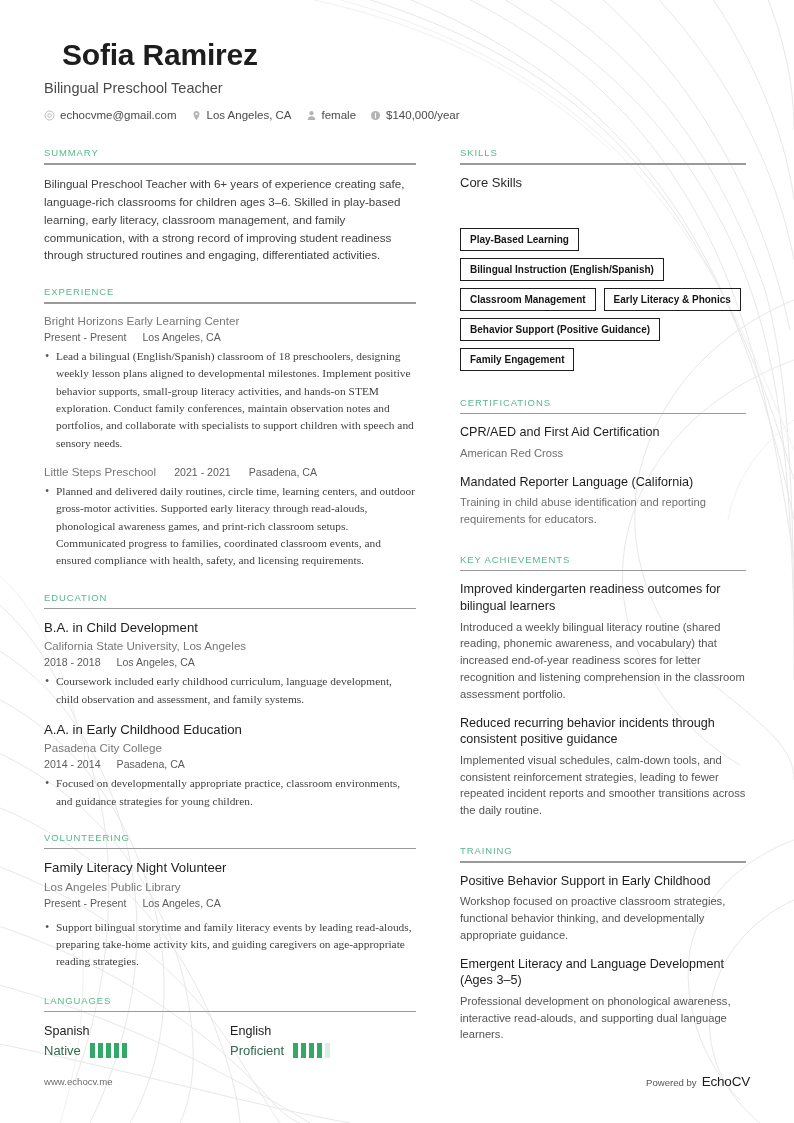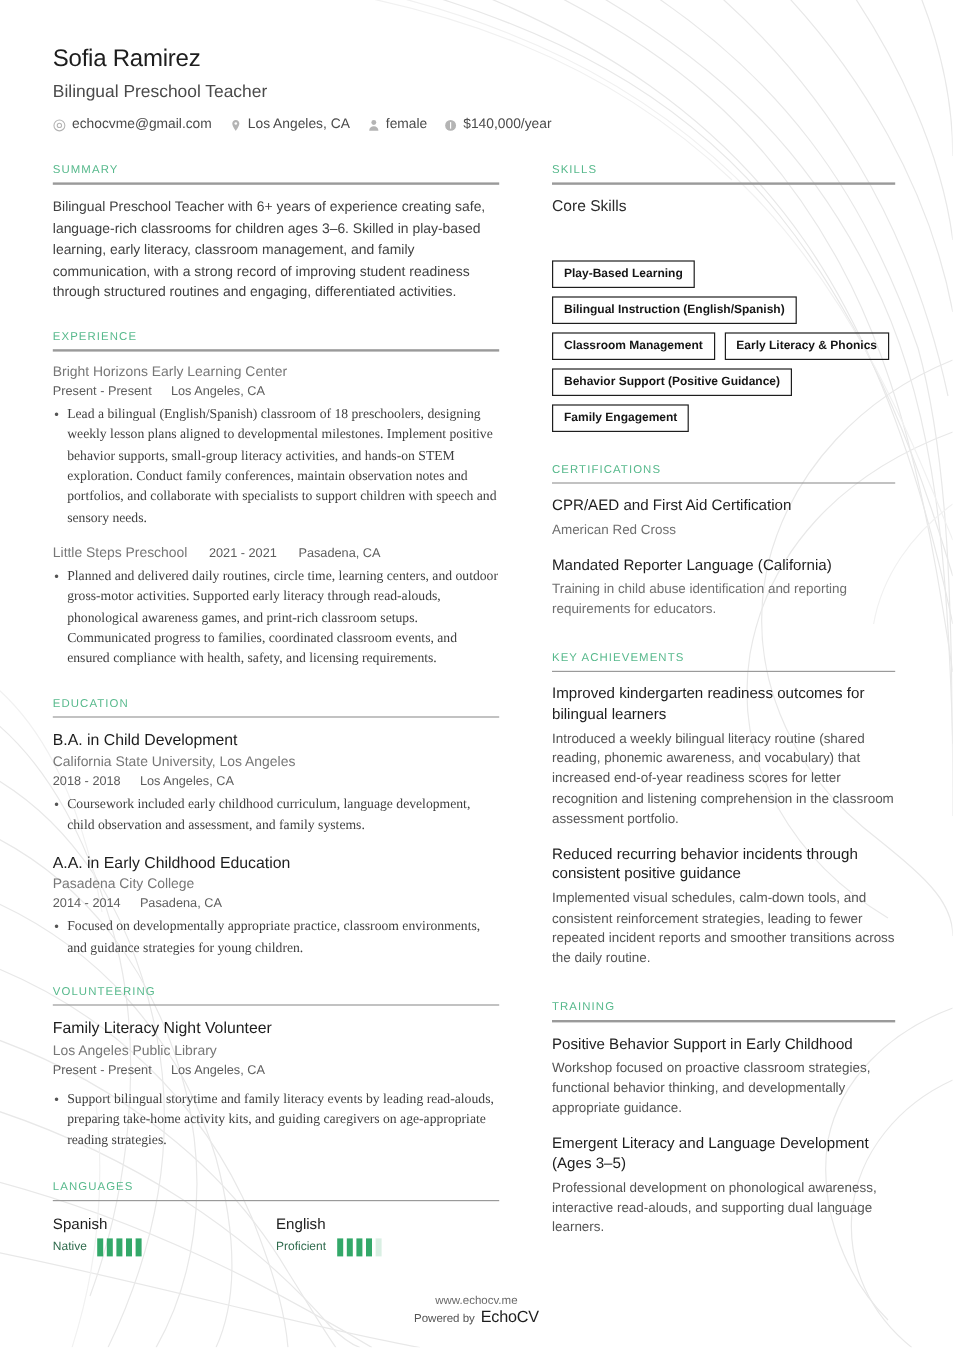--- a/index.html
+++ b/index.html
@@ -24,25 +24,26 @@
   }
   .content {
     position: relative;
     z-index: 2;
     padding: 38px 44px 0 44px;
     height: 1123px;
   }
 
   
   .hdr-name {
-    font-size: 20px;
-    font-weight: 400;
+    font-size: 30px;
+    font-weight: 700;
     color: #1d1d1d;
     letter-spacing: -0.2px;
     line-height: 1.1;
+    margin-left: 18px;
   }
   .hdr-title {
     font-size: 14.5px;
     color: #4a4a4a;
     margin-top: 9px;
     font-weight: 400;
   }
   .hdr-contacts {
     display: flex;
     align-items: center;
@@ -200,41 +201,40 @@
     font-size: 12.6px;
     color: #1d1d1d;
     margin-bottom: 5px;
   }
   .lang-row {
     display: flex;
     align-items: center;
     gap: 9px;
   }
   .lang-level {
-    font-size: 10px;
+    font-size: 13px;
     color: #2f6b4d;
     text-align: right;
   }
   .bars { display: flex; gap: 3px; }
   .bar {
     width: 5px; height: 15px;
     background: #d9efe3;
   }
   .bar.on { background: #33a869; }
 
   
   .footer {
     position: absolute;
     left: 44px; right: 44px;
-    bottom: 18px;
+    bottom: 34px;
     display: flex;
     align-items: center;
     justify-content: space-between;
     z-index: 3;
-    flex-direction: column;
   }
   .footer-url {
     font-size: 9.6px;
     color: #6a6a6a;
   }
   .footer-right {
     display: flex;
     align-items: baseline;
     gap: 5px;
   }

